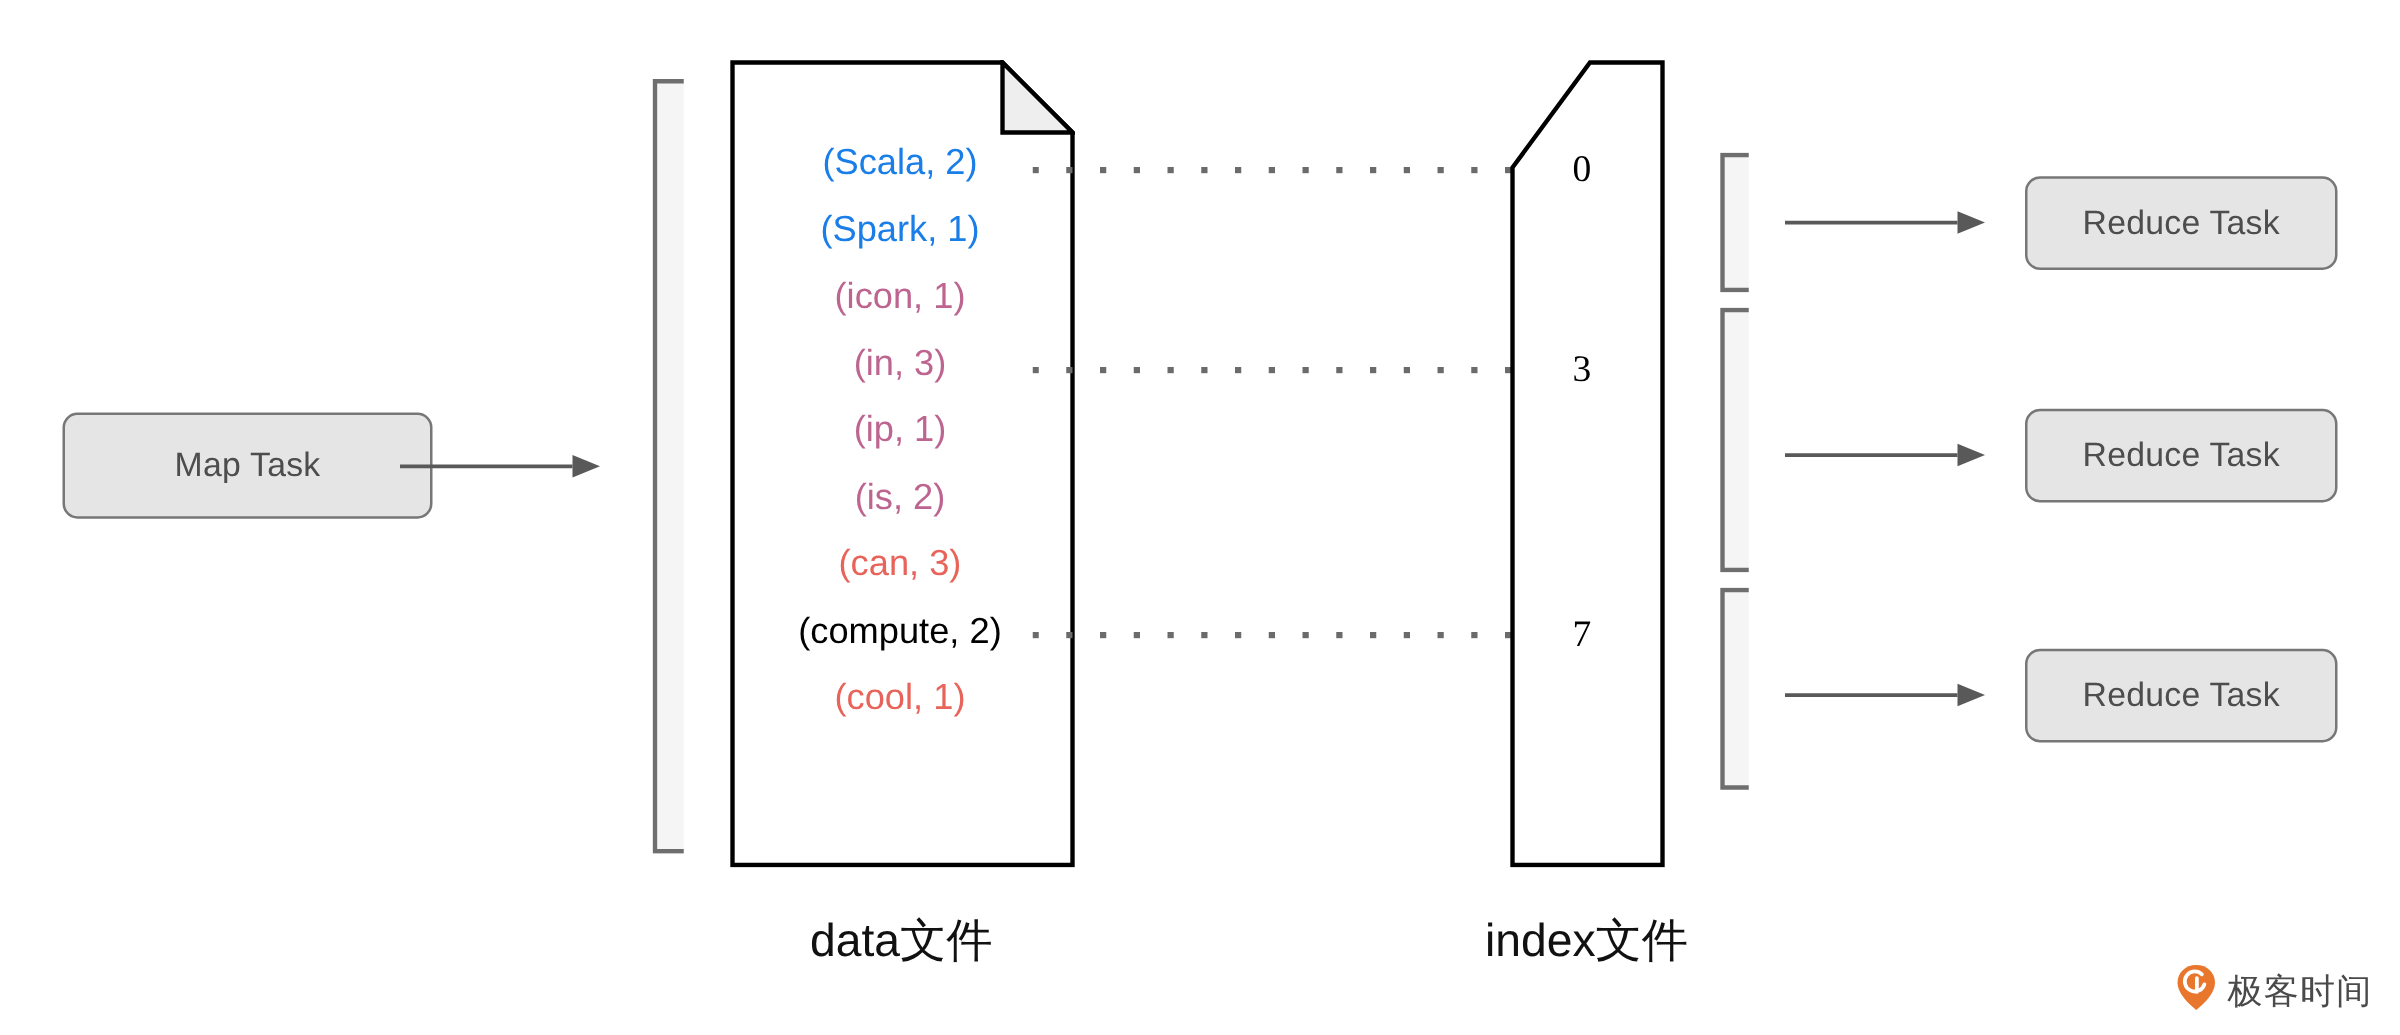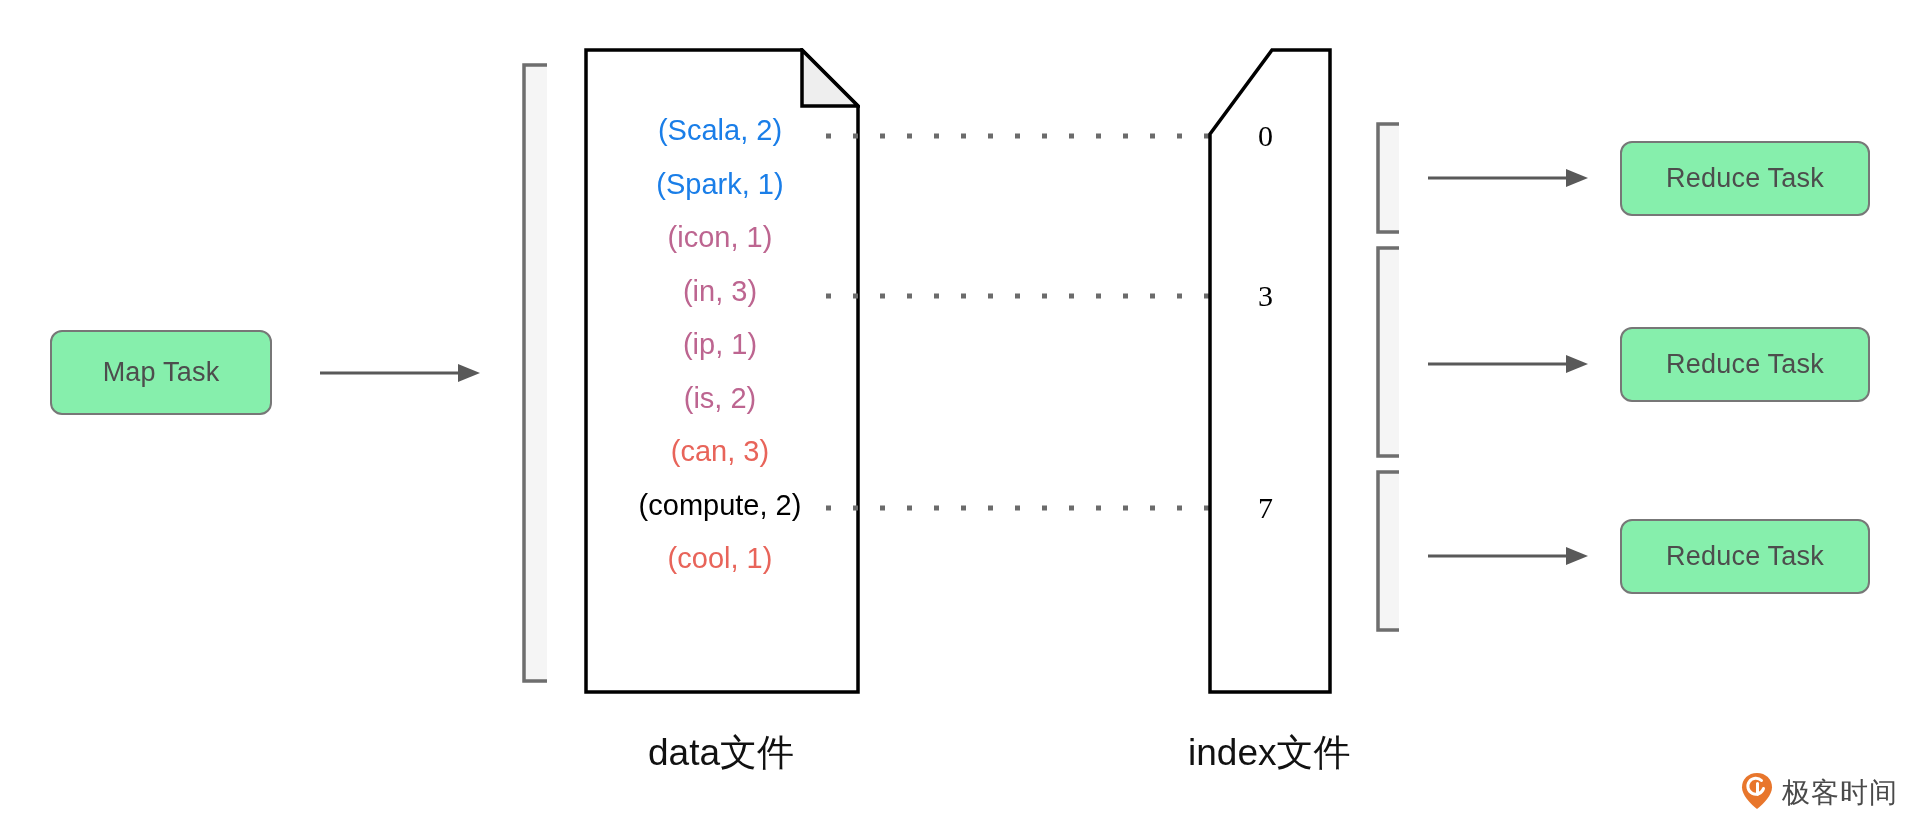--- a/index.html
+++ b/index.html
@@ -8,21 +8,21 @@
     background:#ffffff;
     font-family:"Liberation Sans","DejaVu Sans",sans-serif;
     overflow:hidden;
     position:relative;
   }
   #stage{position:absolute;left:0;top:0;width:1920px;height:828px;}
 
   
   .task-box{
     position:absolute;
-    background:#86efac;
+    background:#e5e5e5;
     border:2px solid #777777;
     border-radius:12px;
     display:flex;align-items:center;justify-content:center;
     color:#4d4d4d;
     font-size:27px;
     letter-spacing:.2px;
     box-sizing:border-box;
   }
   .task-label{pointer-events:none;white-space:nowrap;}
 
@@ -85,21 +85,21 @@
     color:#4a4a4a;
     letter-spacing:1px;
     white-space:nowrap;
   }
 </style>
 </head>
 <body>
 
 <div id="stage">
 
-  <div class="task-box" id="map-task" style="left:50px;top:330px;width:222px;height:85px;">
+  <div class="task-box" id="map-task" style="left:50px;top:330px;width:296px;height:85px;">
     <span class="task-label">Map Task</span>
   </div>
 
   <div class="arrow" style="left:320px;top:358px;width:160px;height:30px;">
     <svg width="160" height="30" viewBox="0 0 160 30">
       <line x1="0" y1="15" x2="138" y2="15" stroke="#595959" stroke-width="3"></line>
       <path d="M138 6 L160 15 L138 24 Z" fill="#595959"></path>
     </svg>
   </div>
 

